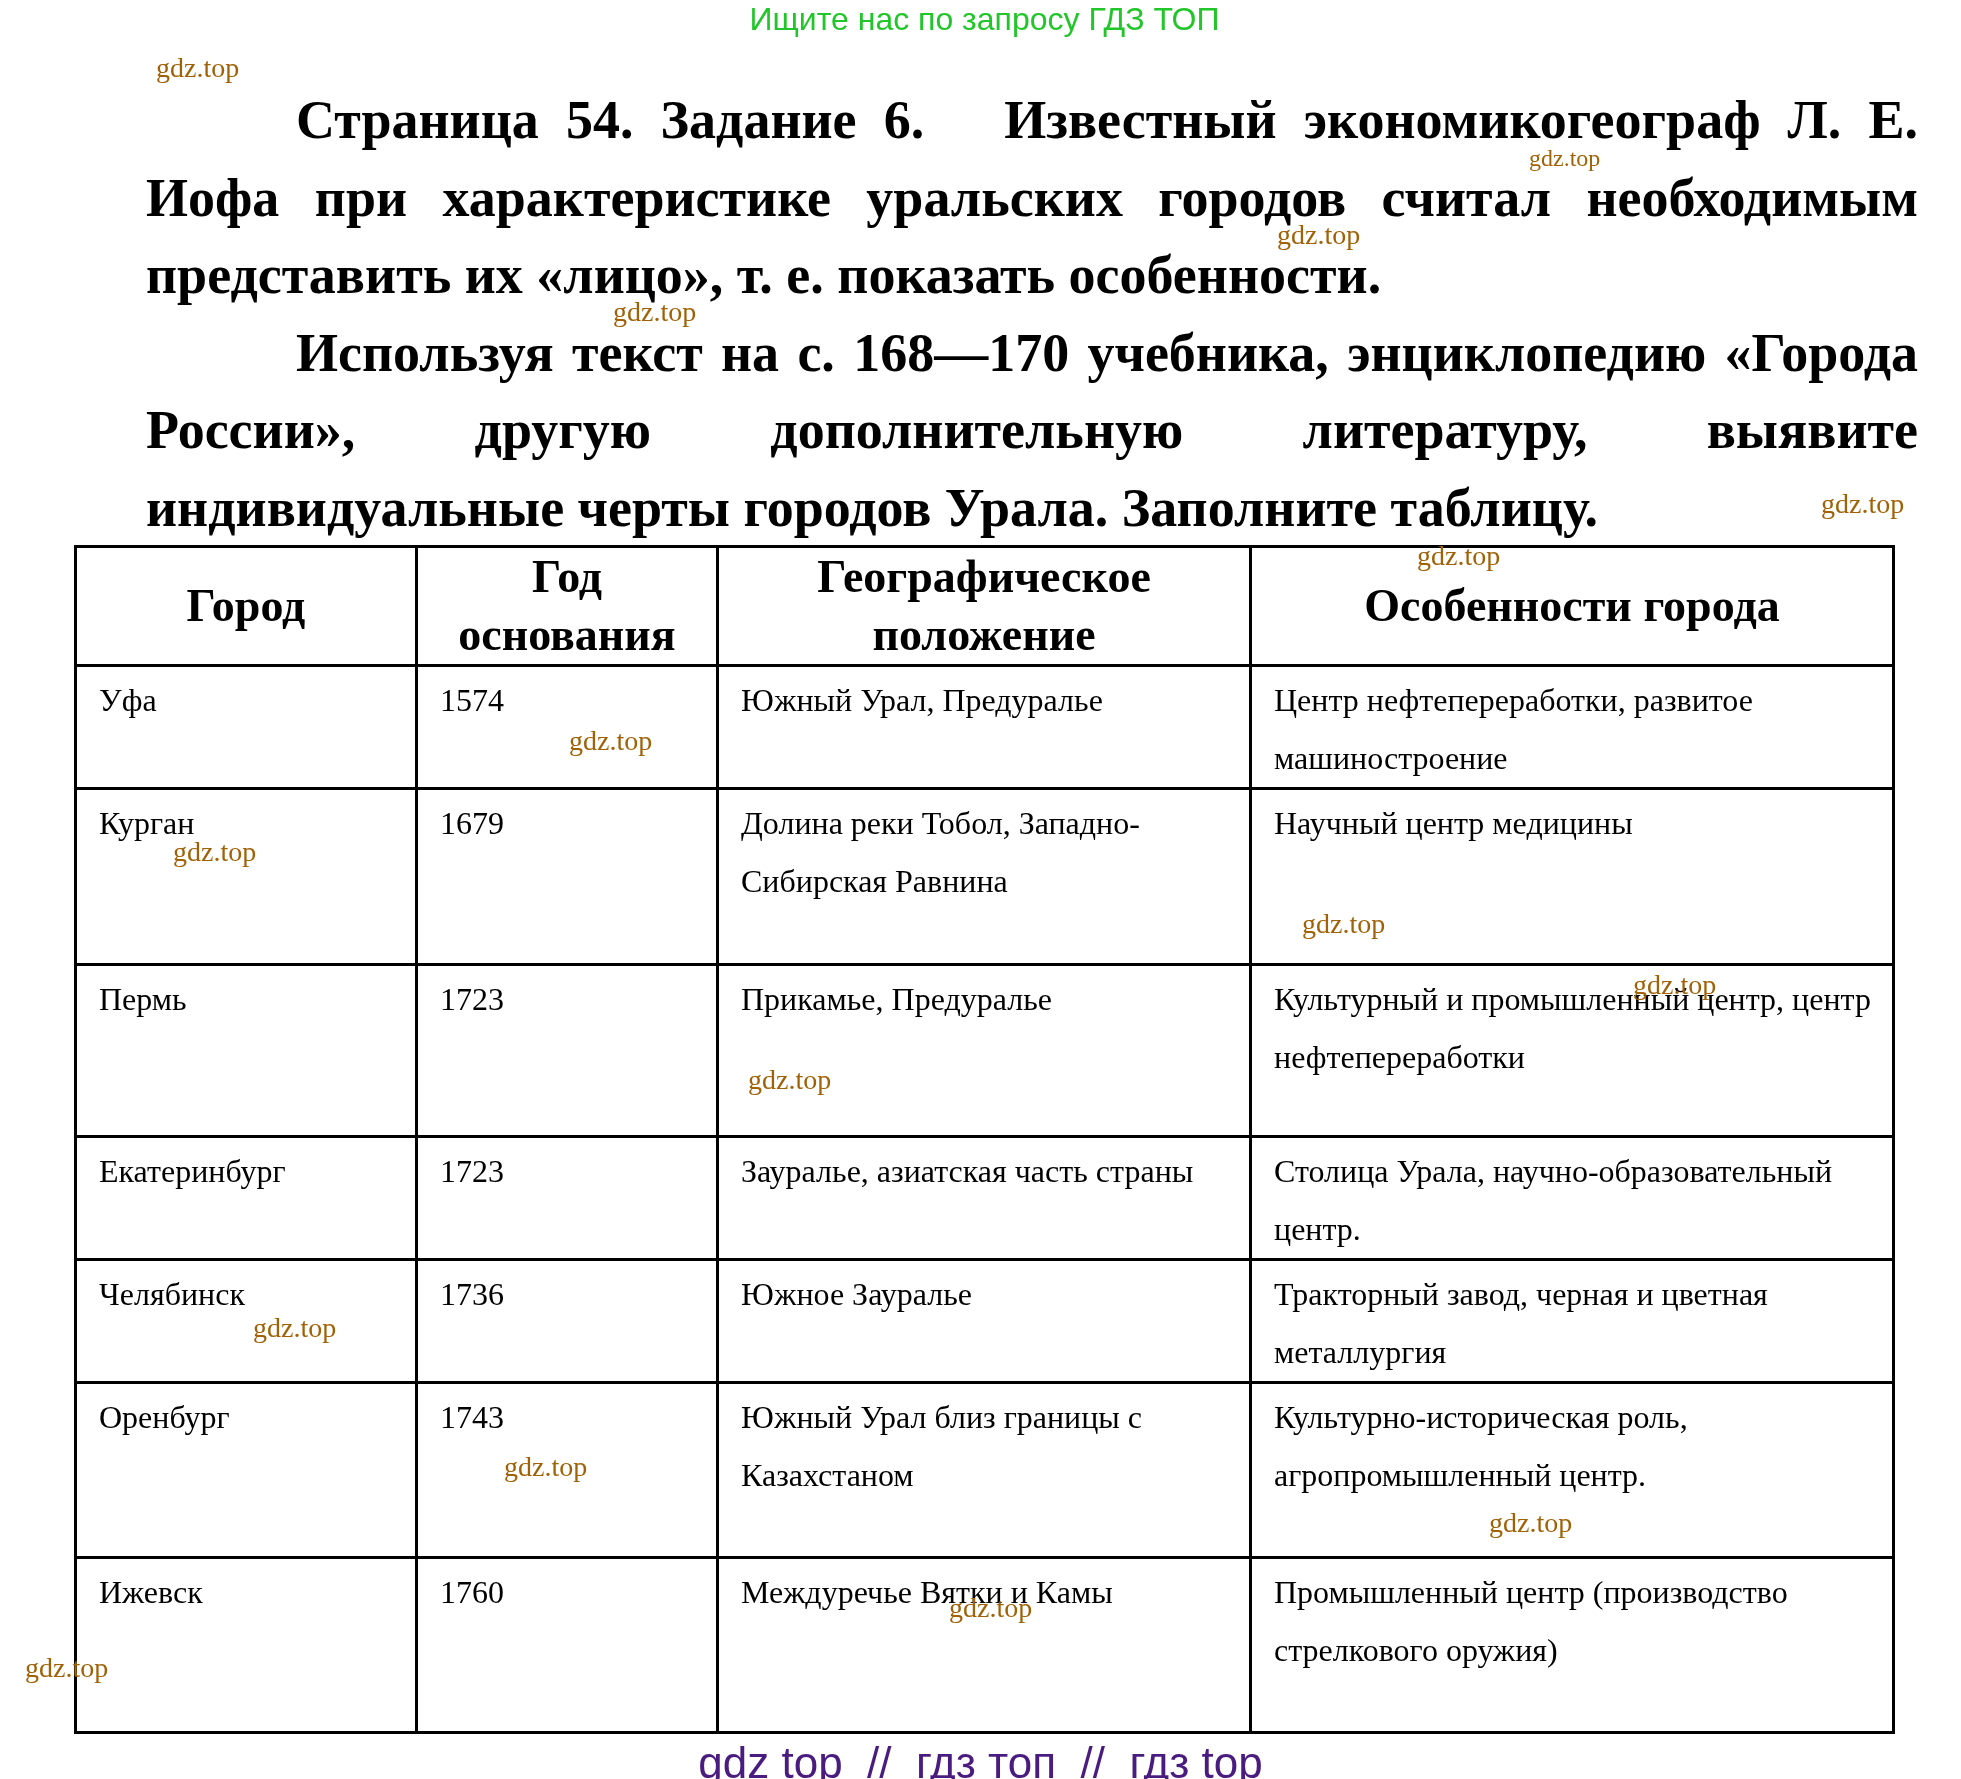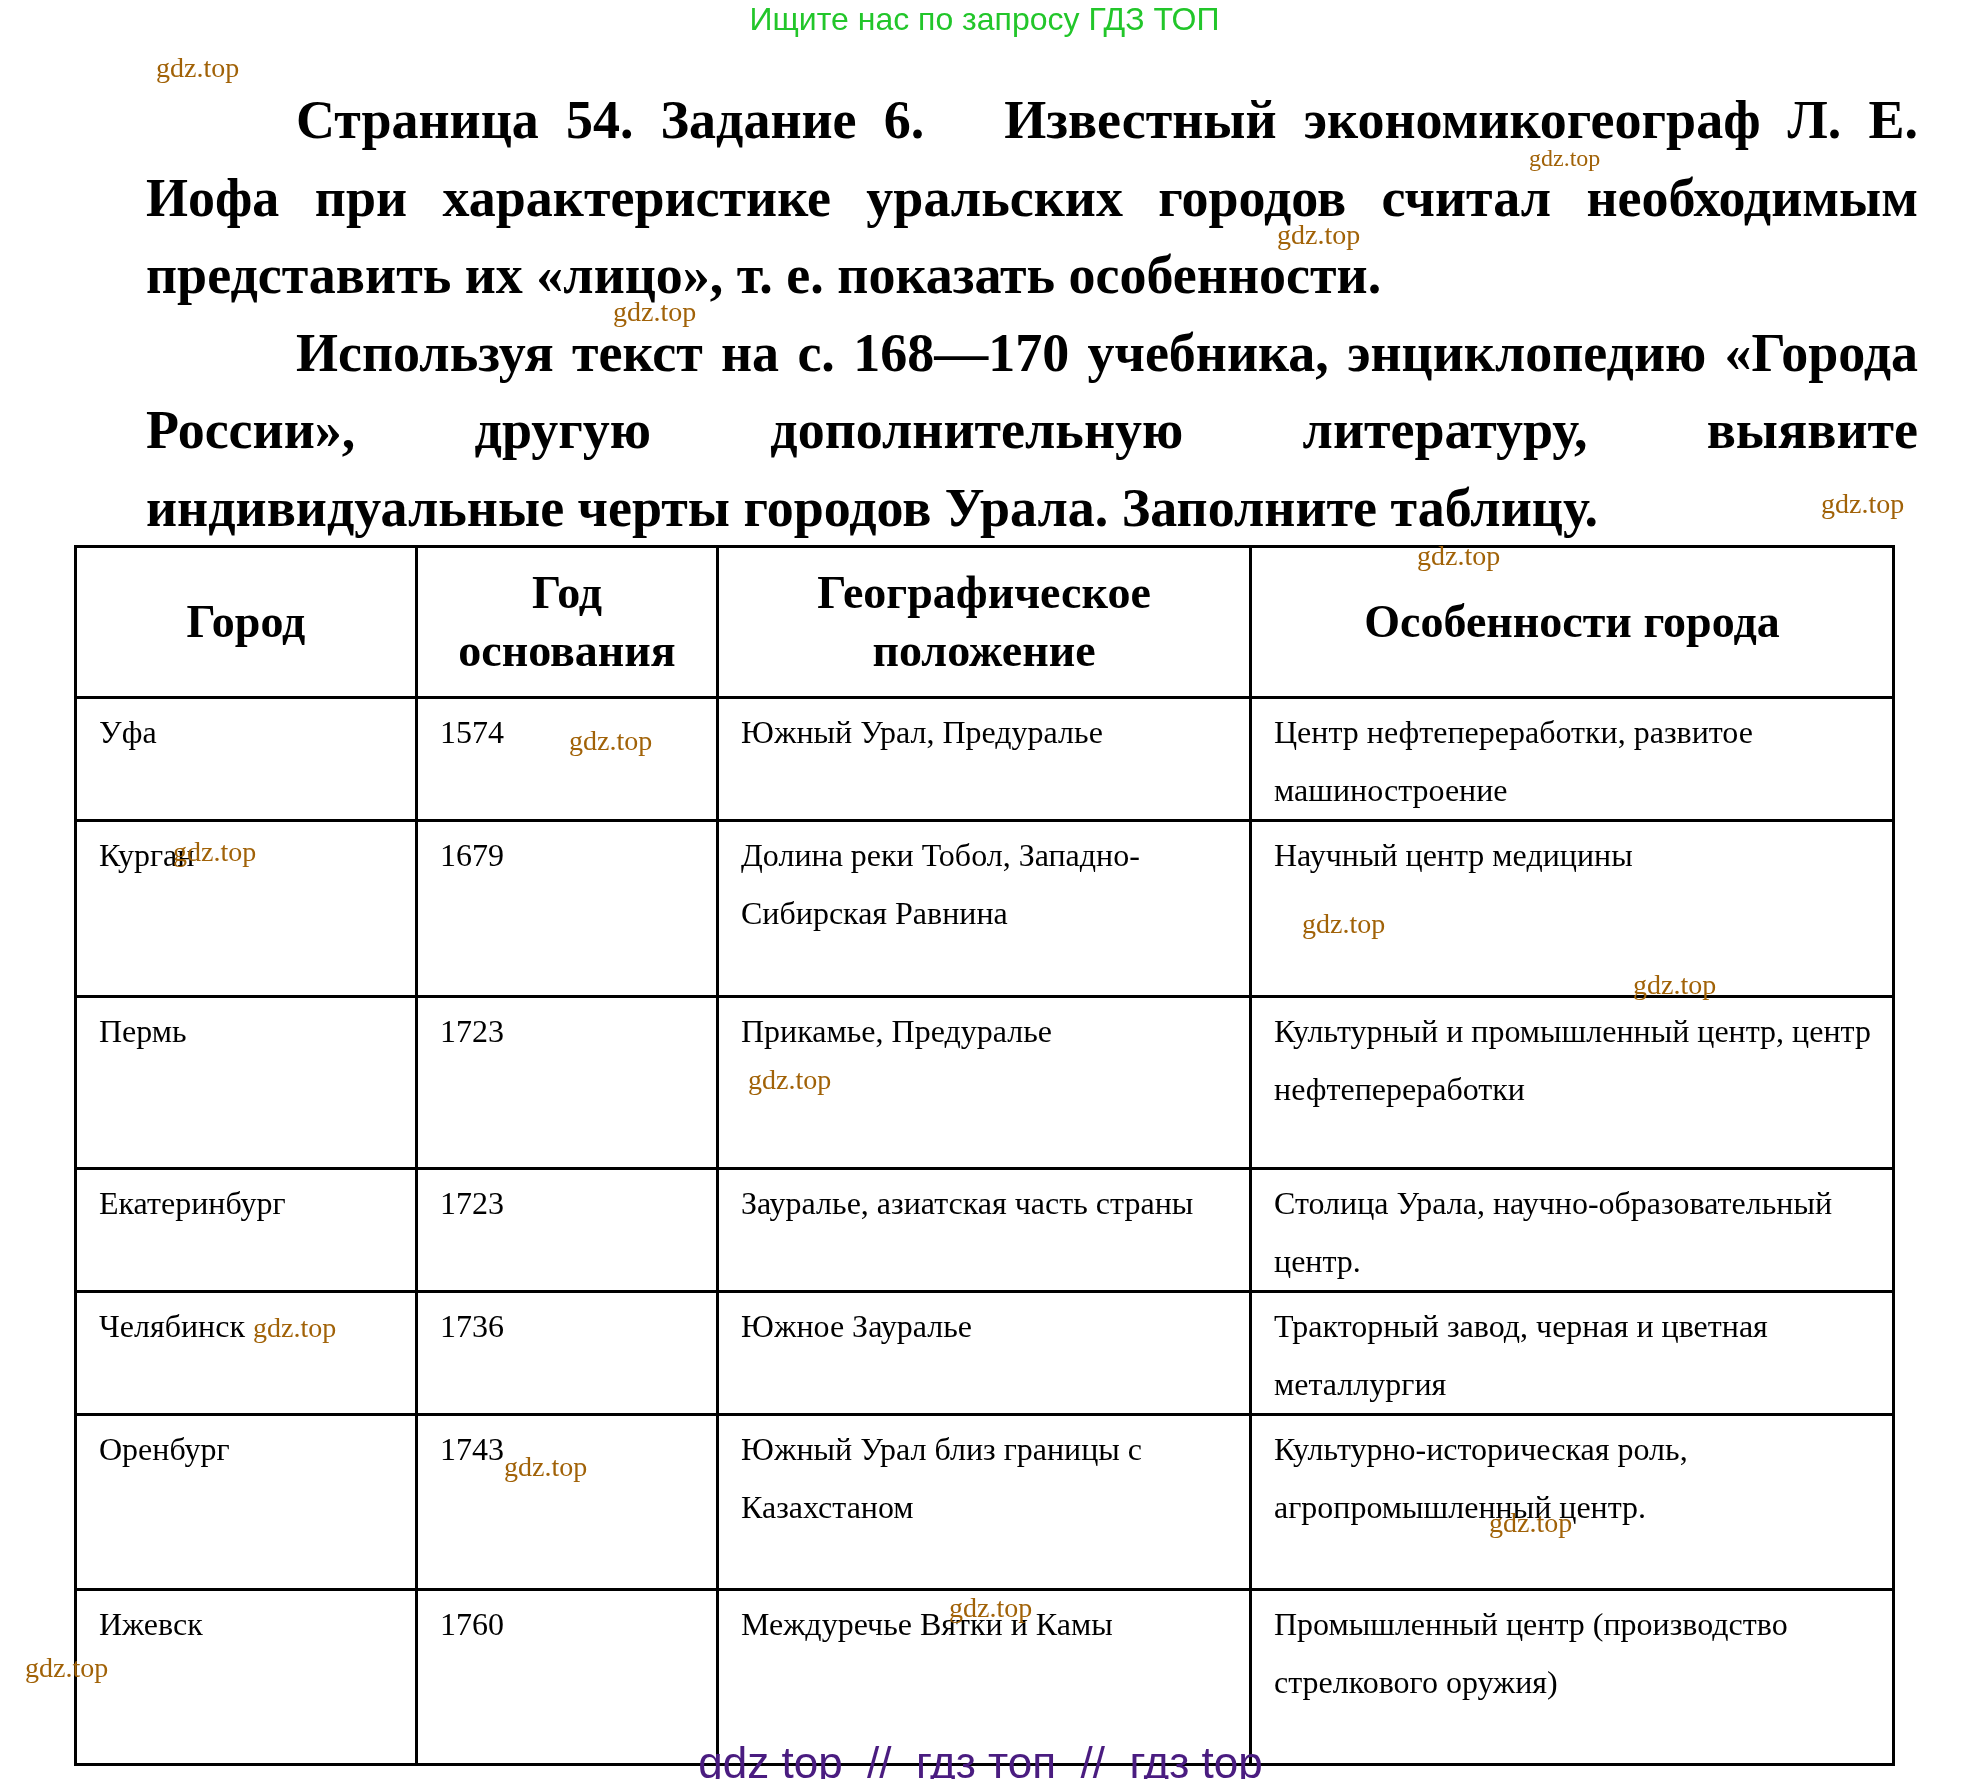--- a/index.html
+++ b/index.html
@@ -29,21 +29,21 @@
   <colgroup>
     <col style="width:341px">
       <col style="width:301px">
       <col style="width:533px">
       <col style="width:643px">
   </colgroup>
   <thead>
     <tr>
       <th>Город</th>
       <th style="padding:0 10px">Год основания</th>
-      <th style="padding:16px 60px">Географическое положение</th>
+      <th style="padding:0 60px">Географическое положение</th>
       <th>Особенности города</th>
     </tr>
   </thead>
   <tbody>
     <tr style="height:117px">
       <td>Уфа</td>
       <td>1574</td>
       <td>Южный Урал, Предуралье</td>
       <td>Центр нефтепереработки, развитое машиностроение</td>
     </tr>

